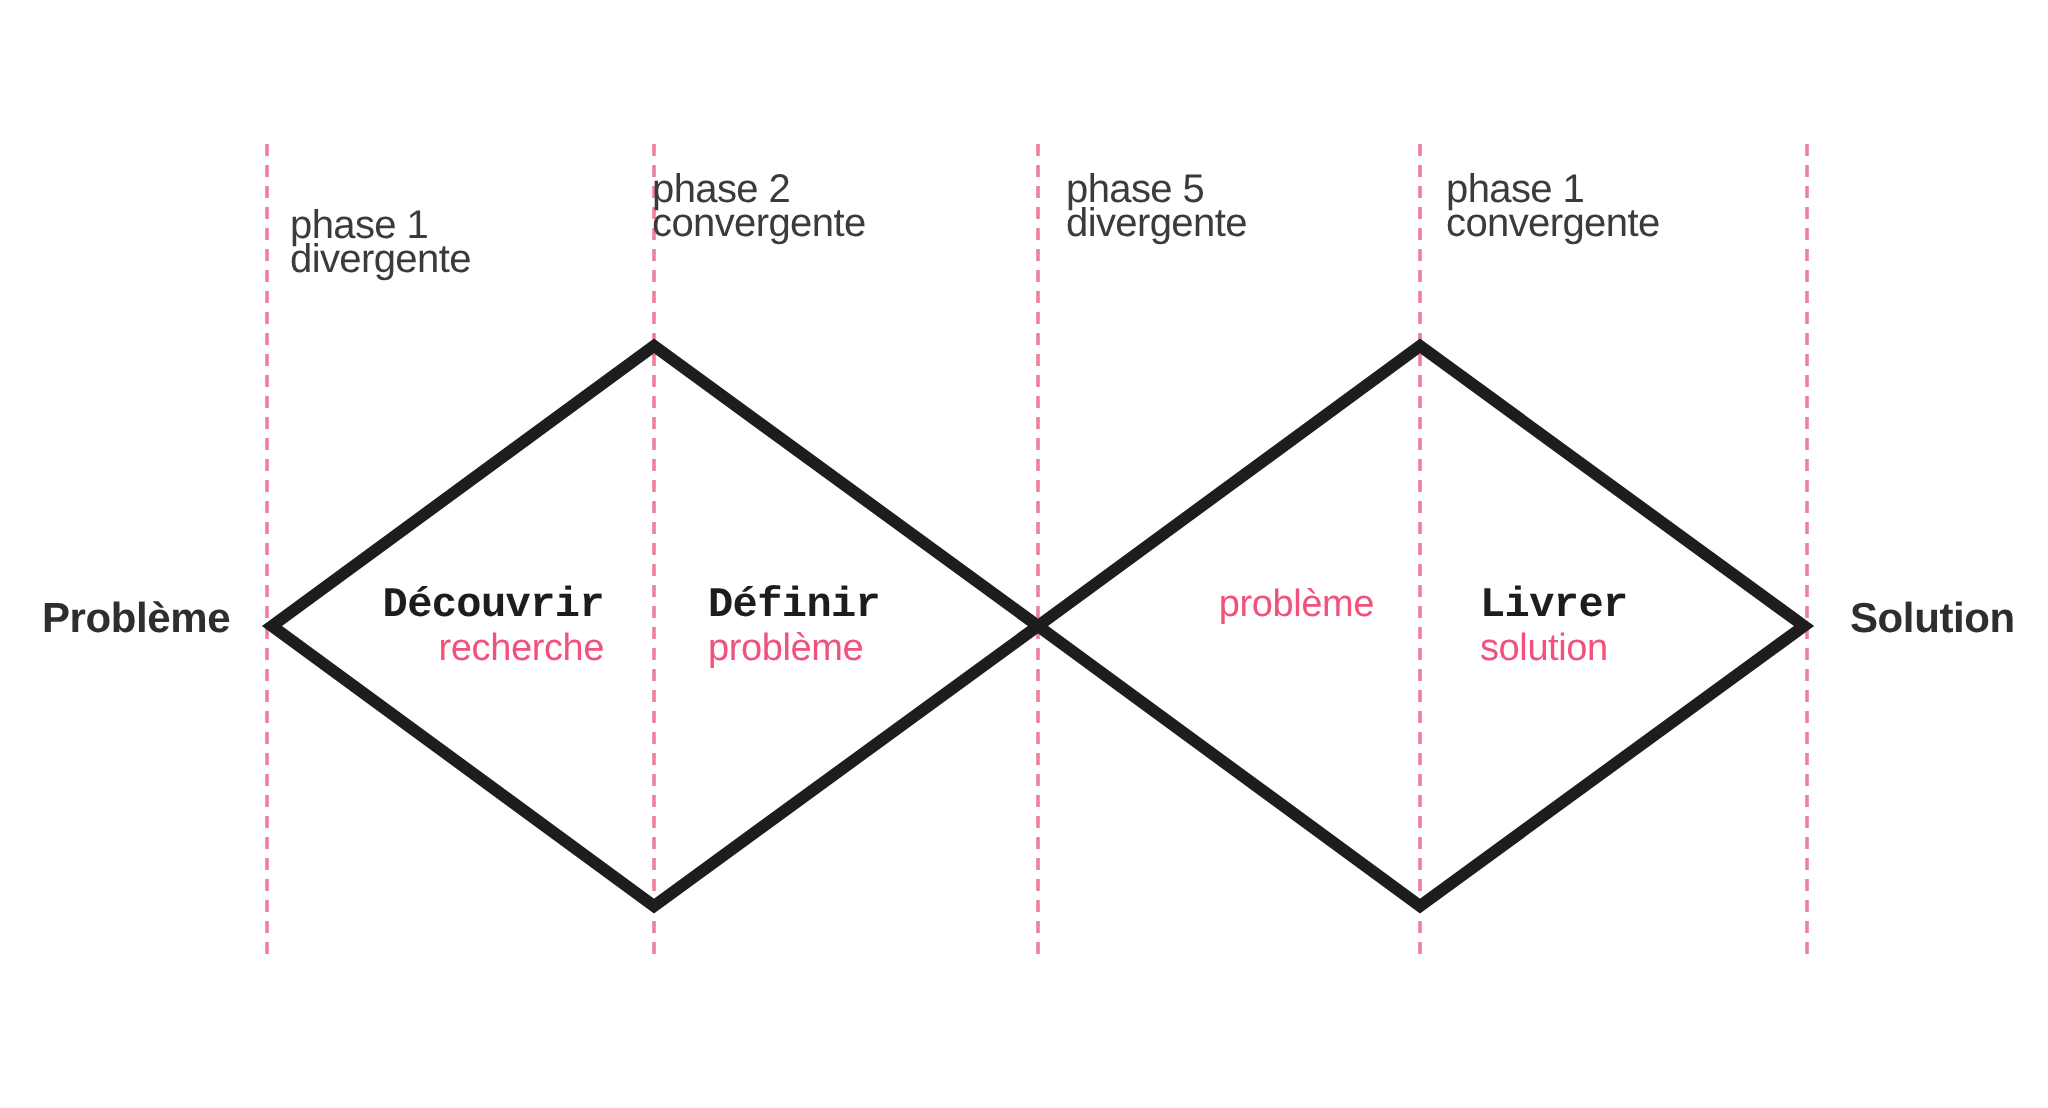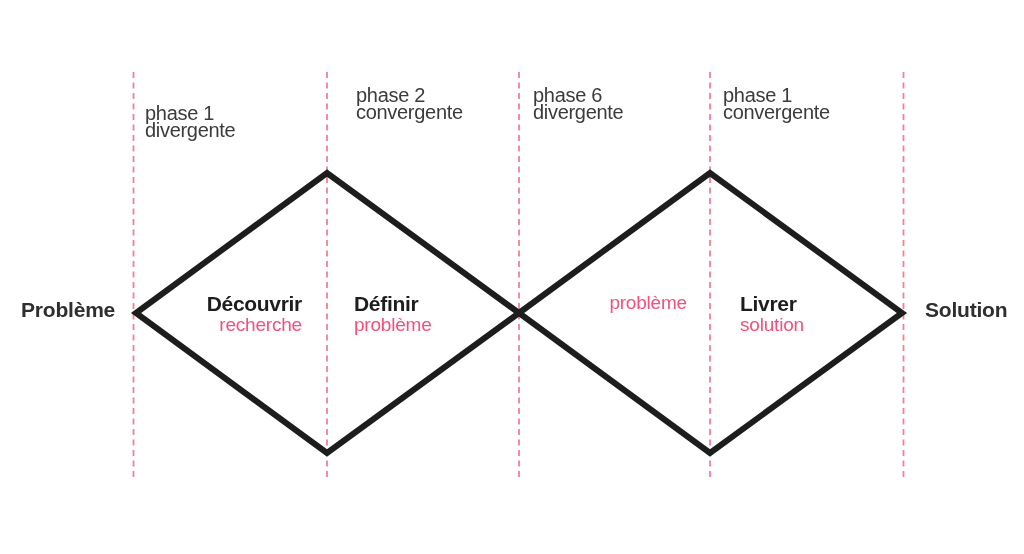--- a/index.html
+++ b/index.html
@@ -51,35 +51,36 @@
     position: absolute;
     top: 87px;
     font-size: 20px;
     line-height: 17px;
     color: var(--text-dark);
     letter-spacing: -0.3px;
     white-space: nowrap;
   }
   .phase-label span { display: block; }
   .phase-1 { left: 145px; margin-top: 18px; }
-  .phase-2 { left: 356px; }
+  .phase-2 { left: 326px; }
   .phase-3 { left: 533px; }
   .phase-4 { left: 723px; }
   .stage-label {
     position: absolute;
     top: 293px;
     white-space: nowrap;
   }
   .stage-label .stage-name {
     display: block;
     font-size: 21px;
     line-height: 22px;
     font-weight: 700;
     color: var(--line-black);
     letter-spacing: -0.3px;
+    font-family: Liberation Mono, monospace;
   }
   .stage-label .stage-sub {
     display: block;
     font-size: 19px;
     line-height: 20px;
     font-weight: 400;
     color: var(--pink);
     letter-spacing: -0.2px;
   }
   .stage-right { text-align: right; }
@@ -111,21 +112,21 @@
 
   <div class="phase-label phase-1">
     <span>phase 1</span>
     <span>divergente</span>
   </div>
   <div class="phase-label phase-2">
     <span>phase 2</span>
     <span>convergente</span>
   </div>
   <div class="phase-label phase-3">
-    <span>phase 6</span>
+    <span>phase 5</span>
     <span>divergente</span>
   </div>
   <div class="phase-label phase-4">
     <span>phase 1</span>
     <span>convergente</span>
   </div>
 
   <div class="stage-label stage-right stage-1">
     <span class="stage-name">Découvrir</span>
     <span class="stage-sub">recherche</span>

